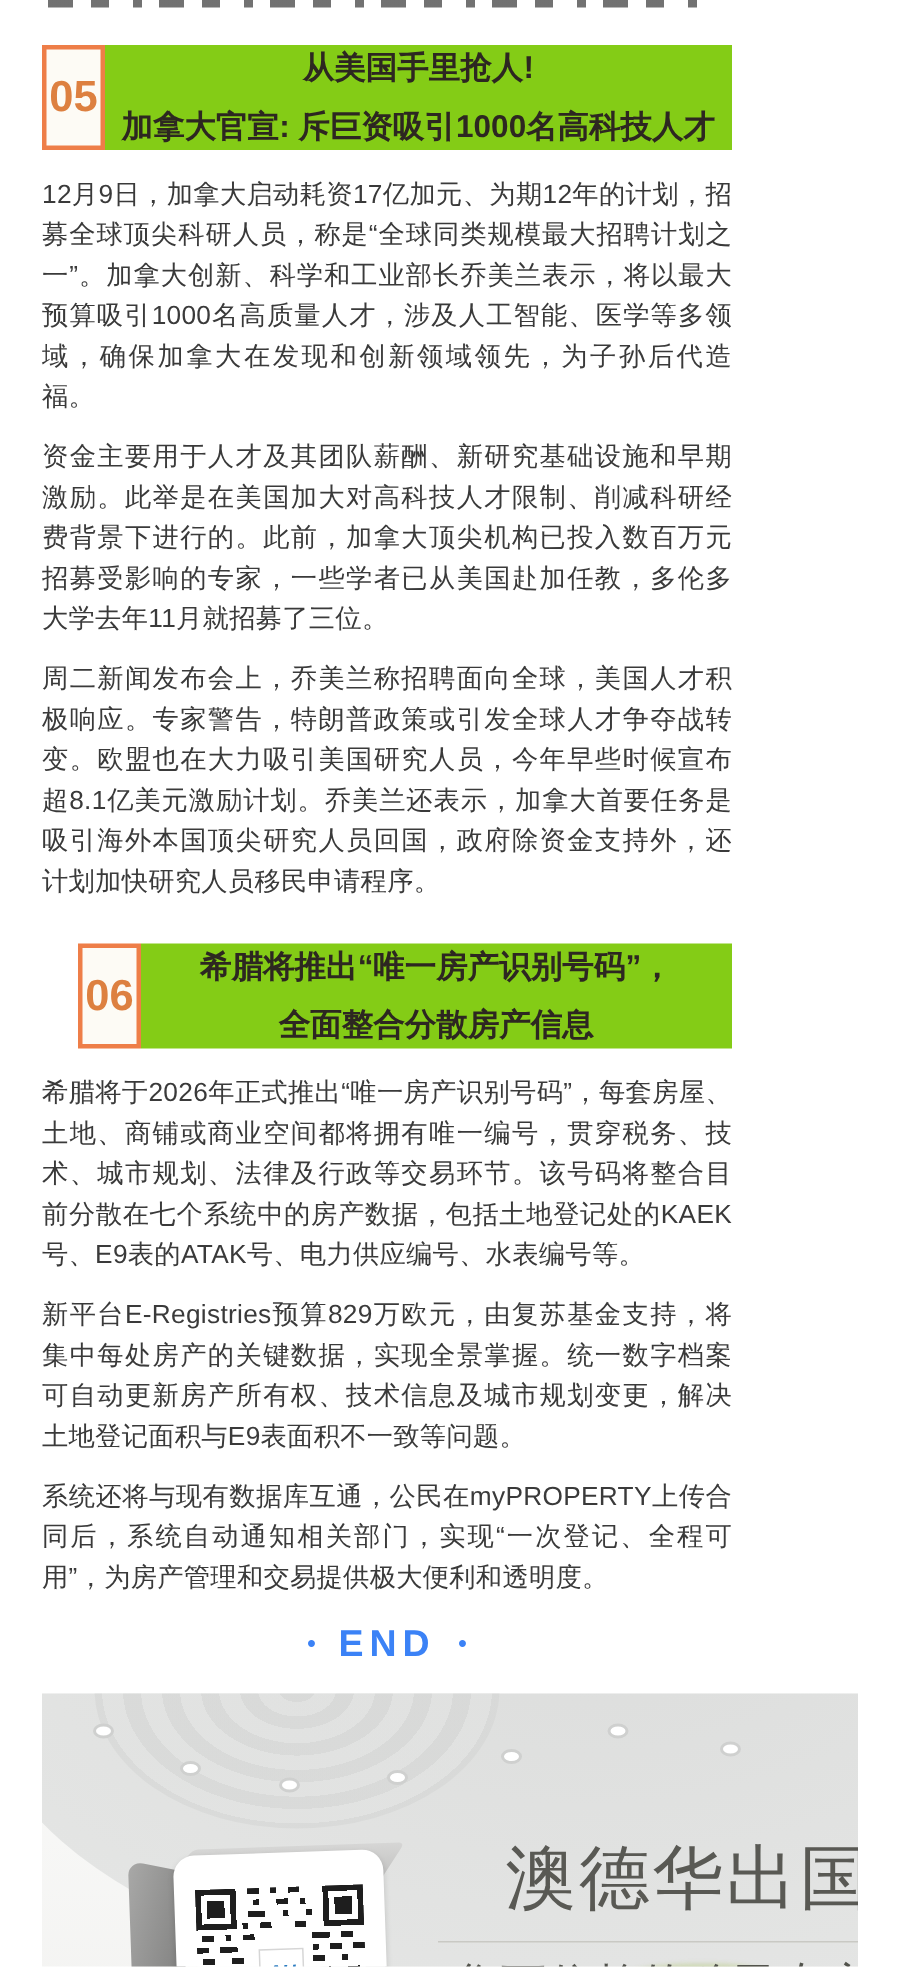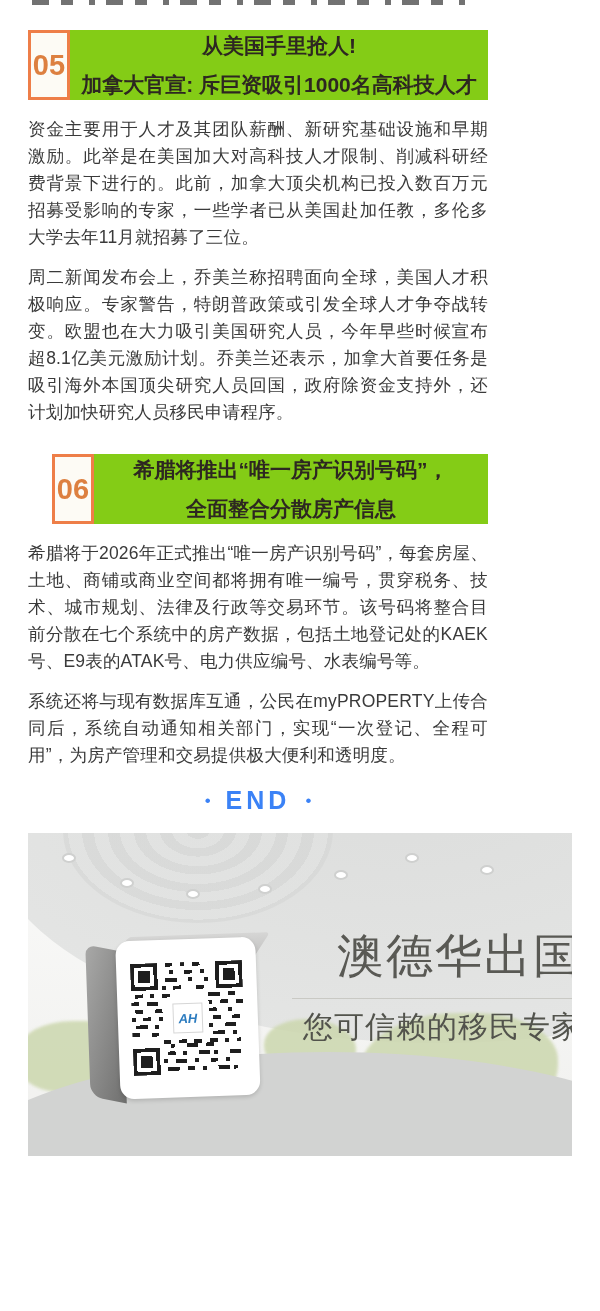--- a/index.html
+++ b/index.html
@@ -102,31 +102,33 @@
 
   <div class="content">
 
     <div class="sec-header">
       <div class="num">05</div>
       <div class="banner">
         <div>从美国手里抢人!</div>
         <div>加拿大官宣: 斥巨资吸引1000名高科技人才</div>
       </div>
     </div>
+    <p class="para">12月9日，加拿大启动耗资17亿加元、为期12年的计划，招募全球顶尖科研人员，称是“全球同类规模最大招聘计划之一”。加拿大创新、科学和工业部长乔美兰表示，将以最大预算吸引1000名高质量人才，涉及人工智能、医学等多领域，确保加拿大在发现和创新领域领先，为子孙后代造福。</p>
     <p class="para">资金主要用于人才及其团队薪酬、新研究基础设施和早期激励。此举是在美国加大对高科技人才限制、削减科研经费背景下进行的。此前，加拿大顶尖机构已投入数百万元招募受影响的专家，一些学者已从美国赴加任教，多伦多大学去年11月就招募了三位。</p>
     <p class="para">周二新闻发布会上，乔美兰称招聘面向全球，美国人才积极响应。专家警告，特朗普政策或引发全球人才争夺战转变。欧盟也在大力吸引美国研究人员，今年早些时候宣布超8.1亿美元激励计划。乔美兰还表示，加拿大首要任务是吸引海外本国顶尖研究人员回国，政府除资金支持外，还计划加快研究人员移民申请程序。</p>
 
     <div class="sec-header second">
       <div class="num">06</div>
       <div class="banner">
         <div>希腊将推出“唯一房产识别号码”，</div>
         <div>全面整合分散房产信息</div>
       </div>
     </div>
     <p class="para">希腊将于2026年正式推出“唯一房产识别号码”，每套房屋、土地、商铺或商业空间都将拥有唯一编号，贯穿税务、技术、城市规划、法律及行政等交易环节。该号码将整合目前分散在七个系统中的房产数据，包括土地登记处的KAEK号、E9表的ATAK号、电力供应编号、水表编号等。</p>
+    <p class="para">新平台E-Registries预算829万欧元，由复苏基金支持，将集中每处房产的关键数据，实现全景掌握。统一数字档案可自动更新房产所有权、技术信息及城市规划变更，解决土地登记面积与E9表面积不一致等问题。</p>
     <p class="para">系统还将与现有数据库互通，公民在myPROPERTY上传合同后，系统自动通知相关部门，实现“一次登记、全程可用”，为房产管理和交易提供极大便利和透明度。</p>
   </div>
 
   <div class="end-row">
     <span class="dot">•</span><span class="end-label">END</span><span class="dot">•</span>
   </div>
 
   <div class="promo">
     <div class="dome"></div>
     <div class="rings"></div>

